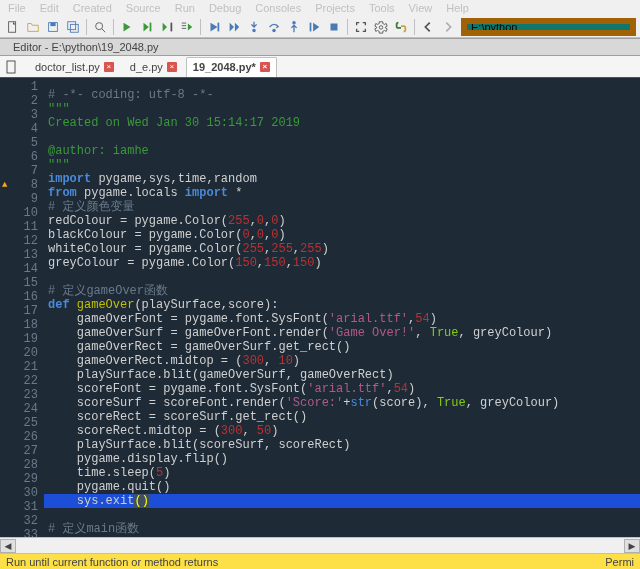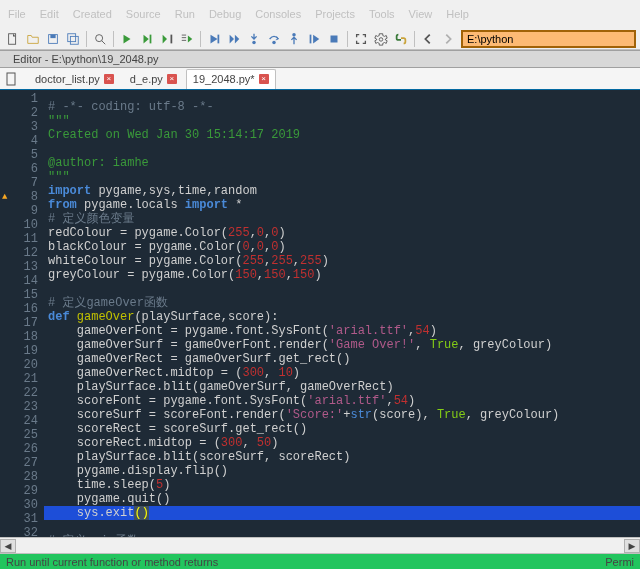--- a/index.html
+++ b/index.html
@@ -1,29 +1,29 @@
 <!DOCTYPE html>
 <html><head>
 <meta charset="utf-8">
 <style>
   * { box-sizing: border-box; margin: 0; padding: 0; }
   body { font-family: "Segoe UI", Arial, sans-serif; font-size: 11px; background: #f0f0f0; width: 640px; height: 569px; overflow: hidden; position: relative; }
-  .menubar { display: flex; gap: 14px; padding: 14px 8px; background: #f0f0f0; color: #c0c0c0; font-size: 11px; height: 16px; align-items: center; }
+  .menubar { display: flex; gap: 14px; padding: 2px 8px; background: #f0f0f0; color: #c0c0c0; font-size: 11px; height: 16px; align-items: center; }
   .menubar span { cursor: default; }
   .toolbar { display: flex; align-items: center; gap: 2px; padding: 2px 4px; background: #f0f0f0; border-bottom: 1px solid #c0c0c0; height: 22px; }
   .tbtn { width: 18px; height: 18px; display: flex; align-items: center; justify-content: center; cursor: pointer; border-radius: 2px; }
   .tbtn svg { width: 14px; height: 14px; }
   .tsep { width: 1px; height: 16px; background: #c0c0c0; margin: 0 2px; }
   .pathbox { flex: 1; margin-left: 2px; }
-  .pathbox input { width: 100%; height: 18px; border: 2px solid #a16207; padding: 0 4px; font-size: 11px; background: #fdba74; }
+  .pathbox input { width: 100%; height: 18px; border: 6px solid #a16207; padding: 0 4px; font-size: 11px; background: #0f766e; }
   .editor-bar { background: #d8d8d8; border: 1px solid #a0a0a0; border-left: none; border-right: none; padding: 2px 13px; font-size: 11px; color: #444; height: 18px; display: flex; align-items: center; }
   .tabbar { display: flex; align-items: center; background: #f5f5f5; border-bottom: 1px solid #0369a1; height: 22px; padding-left: 4px; gap: 2px; }
   .tabicon { width: 16px; height: 16px; display: flex; align-items: center; justify-content: center; margin-right: 6px; }
   .tab { display: flex; align-items: center; padding: 2px 6px; font-size: 11px; color: #444; border: 1px solid transparent; border-bottom: none; cursor: pointer; gap: 4px; height: 20px; }
-  .tab.active { background: #fff; border-color: #c0c0c0; border-radius: 2px 2px 0 0; }
+  .tab.active { background: #fff; border-color: #c0c0c0; border-radius: 2px 2px 0 0; font-weight: bold; }
   .tab .close { width: 10px; height: 10px; background: #d9534f; border-radius: 1px; display: flex; align-items: center; justify-content: center; color: #fff; font-size: 8px; line-height: 1; }
   .editor { display: flex; background: #1e2a36; height: 462px; font-family: Consolas, "Courier New", monospace; font-size: 12px; line-height: 14px; position: relative; }
   .gutter { width: 44px; background: #1e2a36; text-align: right; padding: 2px 6px 2px 2px; color: #6a7a8a; position: relative; }
   .gutter .ln { height: 14px; }
   .gutter .warn { position: absolute; left: 2px; color: #f5a623; font-size: 9px; }
   .code { flex: 1; padding: 10px 0; white-space: pre; color: #d0d0d0; overflow: hidden; }
   .code .row { height: 14px; padding-left: 4px; }
   .code .row.hl { background: #1d4ed8; }
   .c-cmt { color: #6a7a8a; }
   .c-str { color: #3a9a3a; }
@@ -31,21 +31,21 @@
   .c-kw { color: #4a8ad8; font-weight: bold; }
   .c-kw2 { color: #4a8ad8; }
   .c-fn { color: #c0c000; }
   .c-num { color: #c03030; }
   .c-bool { color: #84cc16; }
   .c-op { color: #d0d0d0; }
   .c-par { color: #ffff00; background: #405060; }
   .hscroll { position: absolute; bottom: 16px; left: 0; right: 0; height: 16px; background: #f0f0f0; border-top: 1px solid #c0c0c0; display: flex; align-items: center; }
   .hscroll .arrow { width: 16px; height: 14px; background: #e0e0e0; border: 1px solid #b0b0b0; display: flex; align-items: center; justify-content: center; cursor: pointer; font-size: 9px; color: #444; }
   .hscroll .track { flex: 1; height: 14px; background: #f0f0f0; }
-  .statusbar { position: absolute; bottom: 0; left: 0; right: 0; height: 16px; background: #22c55e; border-top: 1px solid #c0c0c0; display: flex; align-items: center; padding: 0 6px; font-size: 11px; color: #444; justify-content: space-between; }
+  .statusbar { position: absolute; bottom: 0; left: 0; right: 0; height: 16px; background: #fde047; border-top: 1px solid #c0c0c0; display: flex; align-items: center; padding: 0 6px; font-size: 11px; color: #444; justify-content: space-between; }
 </style>
 </head>
 <body>
 
 <div class="menubar">
     <span>File</span>
     <span>Edit</span>
     <span>Created</span>
     <span>Source</span>
     <span>Run</span>

